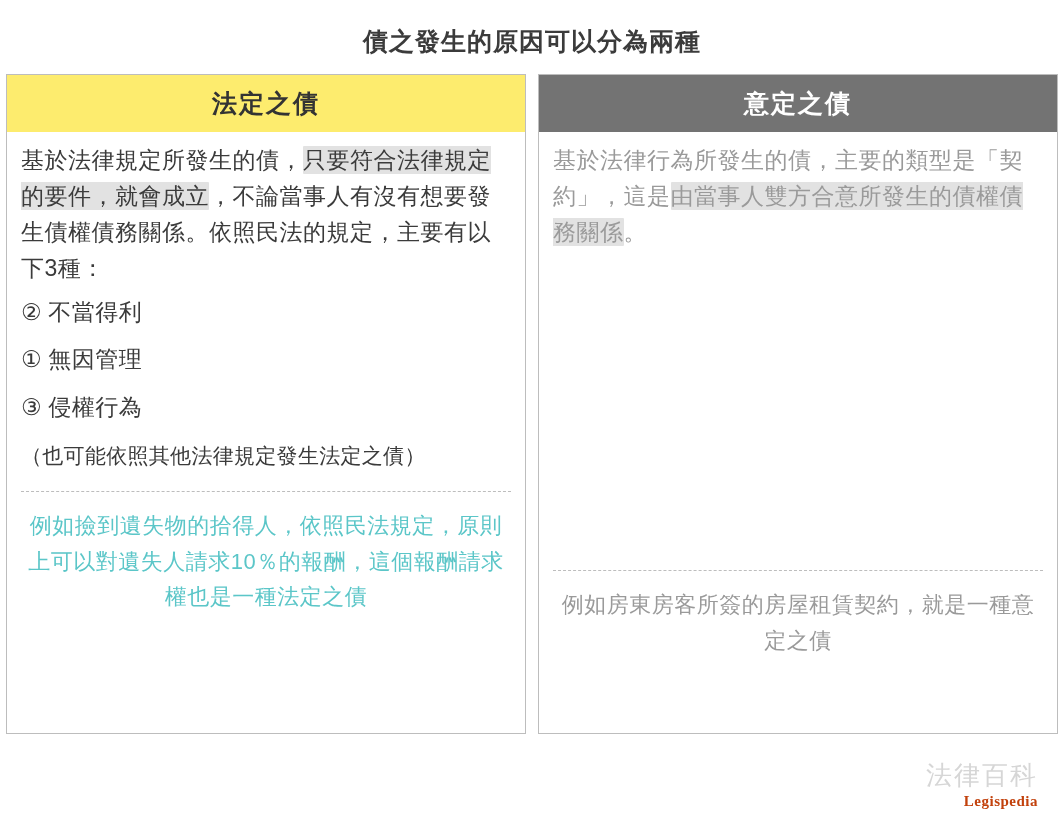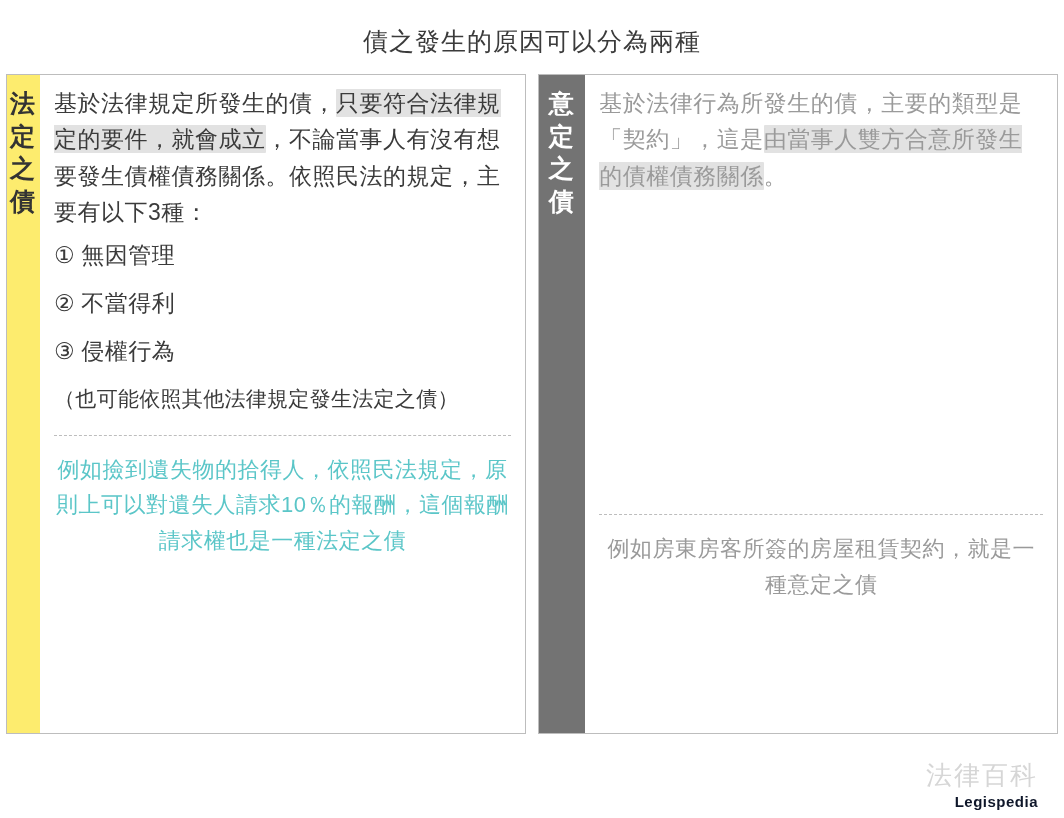--- a/index.html
+++ b/index.html
@@ -17,38 +17,38 @@
   }
   .page {
     position: relative;
     width: 1064px;
     height: 818px;
     box-sizing: border-box;
   }
   .main-title {
     text-align: center;
     font-size: 25px;
-    font-weight: 400;
+    font-weight: 700;
     color: #3b3b3b;
     letter-spacing: 1px;
     padding-top: 26px;
     line-height: 1.2;
   }
   .columns {
     display: flex;
     gap: 12px;
     padding: 18px 6px 0 6px;
     box-sizing: border-box;
   }
   .col {
     flex: 1 1 0;
     border: 1px solid #bdbdbd;
     box-sizing: border-box;
     display: flex;
-    flex-direction: row;
+    flex-direction: column;
     height: 660px;
     background: #ffffff;
   }
   .col-header {
     text-align: center;
     font-size: 25px;
     font-weight: 700;
     padding: 12px 0 12px 0;
     letter-spacing: 2px;
     line-height: 1.3;
@@ -126,42 +126,43 @@
     text-align: right;
   }
   .footer .brand-cn {
     font-size: 26px;
     color: #d6d6d6;
     letter-spacing: 2px;
     line-height: 1.2;
   }
   .footer .brand-en {
     font-size: 15px;
-    color: #0f172a;
+    color: #c2410c;
     font-weight: 700;
     letter-spacing: 0.5px;
     margin-top: 2px;
+    font-family: Liberation Serif, serif;
   }
 </style>
 </head>
 <body>
 
 <div class="page">
 
   <div class="main-title">債之發生的原因可以分為兩種</div>
 
   <div class="columns">
 
     <div class="col col-legal">
       <div class="col-header">法定之債</div>
       <div class="col-body">
         <p class="para"><span>基於法律規定所發生的債，</span><span class="hl">只要符合法律規定的要件，就會成立</span><span>，不論當事人有沒有想要發生債權債務關係。依照民法的規定，主要有以下3種：</span></p>
         <ul class="list">
+          <li><span class="num">②</span><span>不當得利</span></li>
           <li><span class="num">①</span><span>無因管理</span></li>
-          <li><span class="num">②</span><span>不當得利</span></li>
           <li><span class="num">③</span><span>侵權行為</span></li>
         </ul>
         <div class="note">（也可能依照其他法律規定發生法定之債）</div>
         <hr class="divider">
         <p class="example">例如撿到遺失物的拾得人，依照民法規定，原則上可以對遺失人請求10％的報酬，這個報酬請求權也是一種法定之債</p>
         <div class="spacer"></div>
       </div>
     </div>
 
     <div class="col col-agreed">

